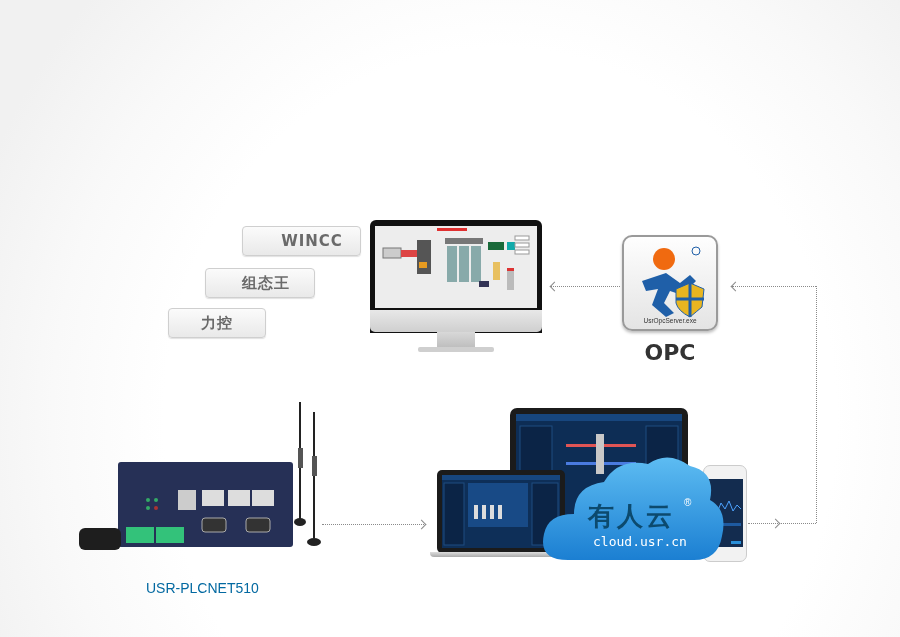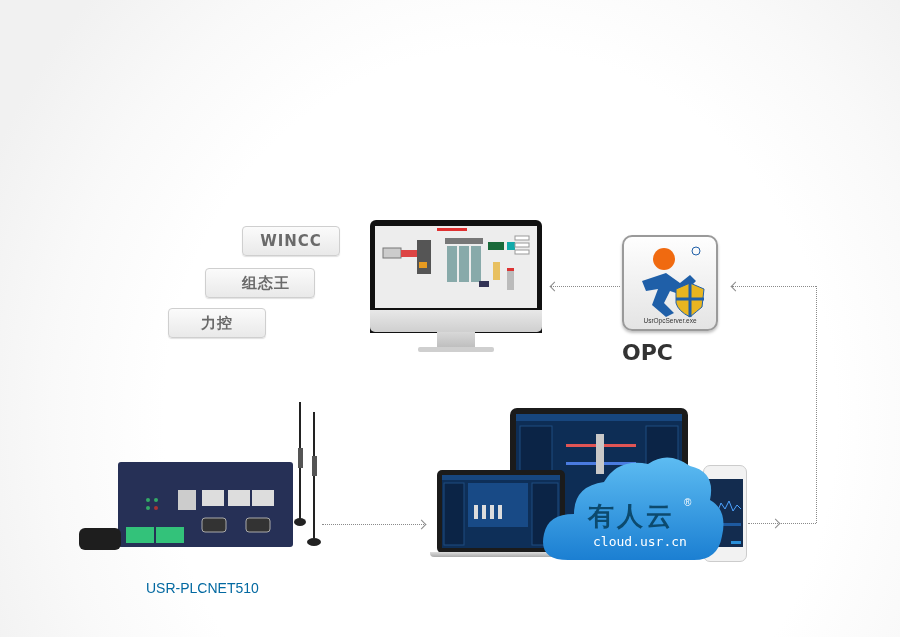--- a/index.html
+++ b/index.html
@@ -18,21 +18,21 @@
   .arrow.right{transform:rotate(45deg);}
   
   .monitor-frame{position:absolute;left:370px;top:220px;width:172px;height:113px;background:#111;border-radius:6px 6px 0 0;}
   .monitor-screen{position:absolute;left:5px;top:6px;width:162px;height:82px;background:#ededed;overflow:hidden;}
   .monitor-chin{position:absolute;left:370px;top:310px;width:172px;height:22px;background:linear-gradient(#e8e8e8,#cfcfcf);border-radius:0 0 5px 5px;}
   .monitor-neck{position:absolute;left:437px;top:332px;width:38px;height:16px;background:linear-gradient(#d8d8d8,#bdbdbd);}
   .monitor-base{position:absolute;left:418px;top:347px;width:76px;height:5px;background:#cfcfcf;border-radius:2px;}
   
   .opc-icon{position:absolute;left:622px;top:235px;width:92px;height:92px;border-radius:10px;
     background:linear-gradient(#fefefe,#e4e4e4);border:2px solid #9a9a9a;box-shadow:0 2px 3px rgba(0,0,0,.25);}
-  .opc-title{position:absolute;left:622px;top:340px;width:96px;text-align:left;font-size:22px;font-weight:bold;color:#333;font-family:"DejaVu Sans",sans-serif;}
+  .opc-title{position:absolute;left:622px;top:340px;width:96px;text-align:center;font-size:22px;font-weight:bold;color:#333;font-family:"DejaVu Sans",sans-serif;}
   
   .lap-back{position:absolute;left:510px;top:408px;width:178px;height:118px;background:#1b1b1b;border-radius:7px;}
   .lap-back .scr{position:absolute;left:6px;top:6px;width:166px;height:106px;background:#0d2d55;}
   .lap-front{position:absolute;left:437px;top:470px;width:128px;height:83px;background:#1b1b1b;border-radius:5px;}
   .lap-front .scr{position:absolute;left:5px;top:5px;width:118px;height:73px;background:#0e2f58;}
   .lap-base{position:absolute;left:430px;top:552px;width:142px;height:5px;background:linear-gradient(#ddd,#aaa);border-radius:0 0 4px 4px;}
   
   .phone{position:absolute;left:703px;top:465px;width:42px;height:95px;background:#f2f2f2;border:1px solid #ccc;border-radius:7px;}
   .phone .scr{position:absolute;left:3px;top:13px;width:36px;height:68px;background:#132c4f;}
   
@@ -40,21 +40,21 @@
   .cloud-url{position:absolute;left:593px;top:534px;width:120px;font-size:13px;color:#fff;font-family:"DejaVu Sans Mono",monospace;}
   .cloud-reg{position:absolute;left:684px;top:497px;font-size:10px;color:#fff;}
   
   .router{position:absolute;left:118px;top:462px;width:175px;height:85px;background:#263056;border-radius:3px;}
   .router-top{position:absolute;left:128px;top:462px;width:162px;height:22px;background:linear-gradient(#2d2d33,#1f1f24);}
   .router-label{position:absolute;left:146px;top:580px;font-size:14px;color:#0369a1;}
 </style>
 </head>
 <body>
 
-<div class="sw-btn" style="left:242px;top:226px;width:96px;">
+<div class="sw-btn" style="left:242px;top:226px;width:96px;padding-left:21px;">
     <span>WINCC</span>
   </div>
 <div class="sw-btn" style="left:205px;top:268px;width:96px;padding-left:12px;">
     <span>组态王</span>
   </div>
 <div class="sw-btn" style="left:168px;top:308px;width:96px;">
     <span>力控</span>
   </div>
 
 <div>

